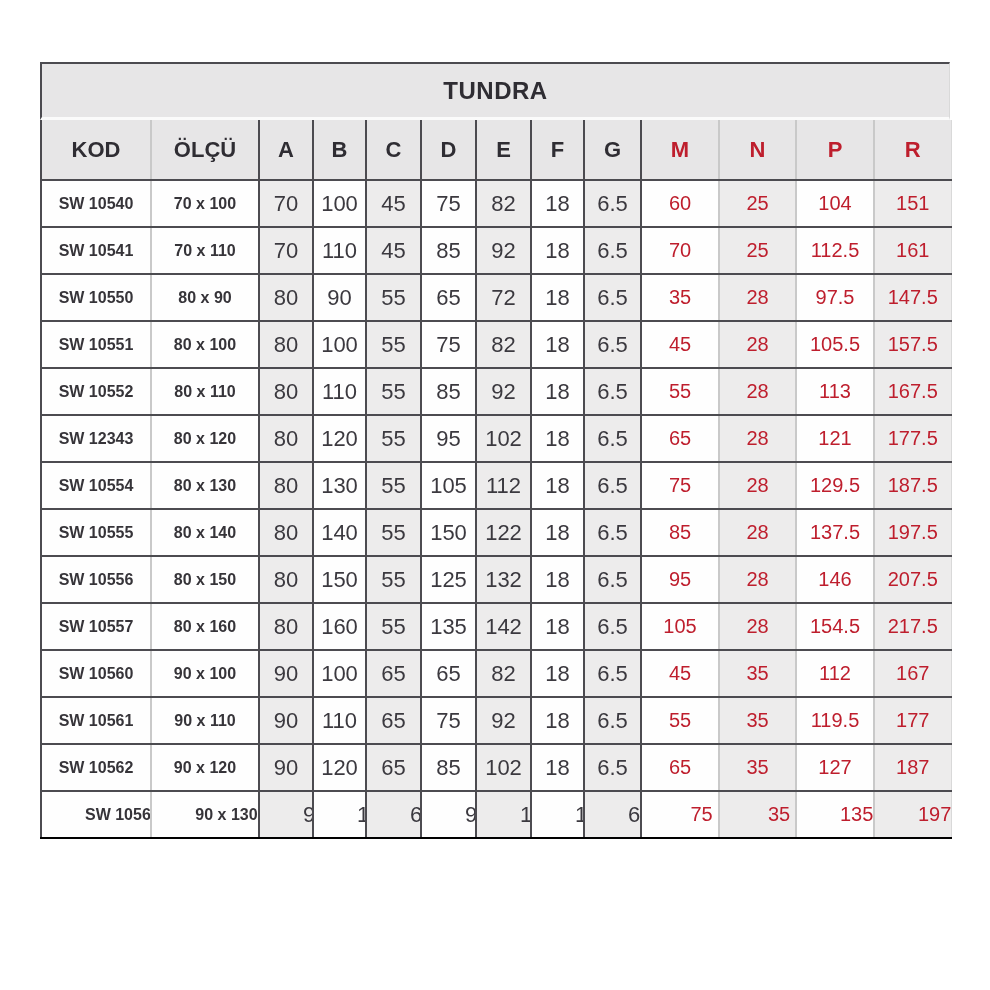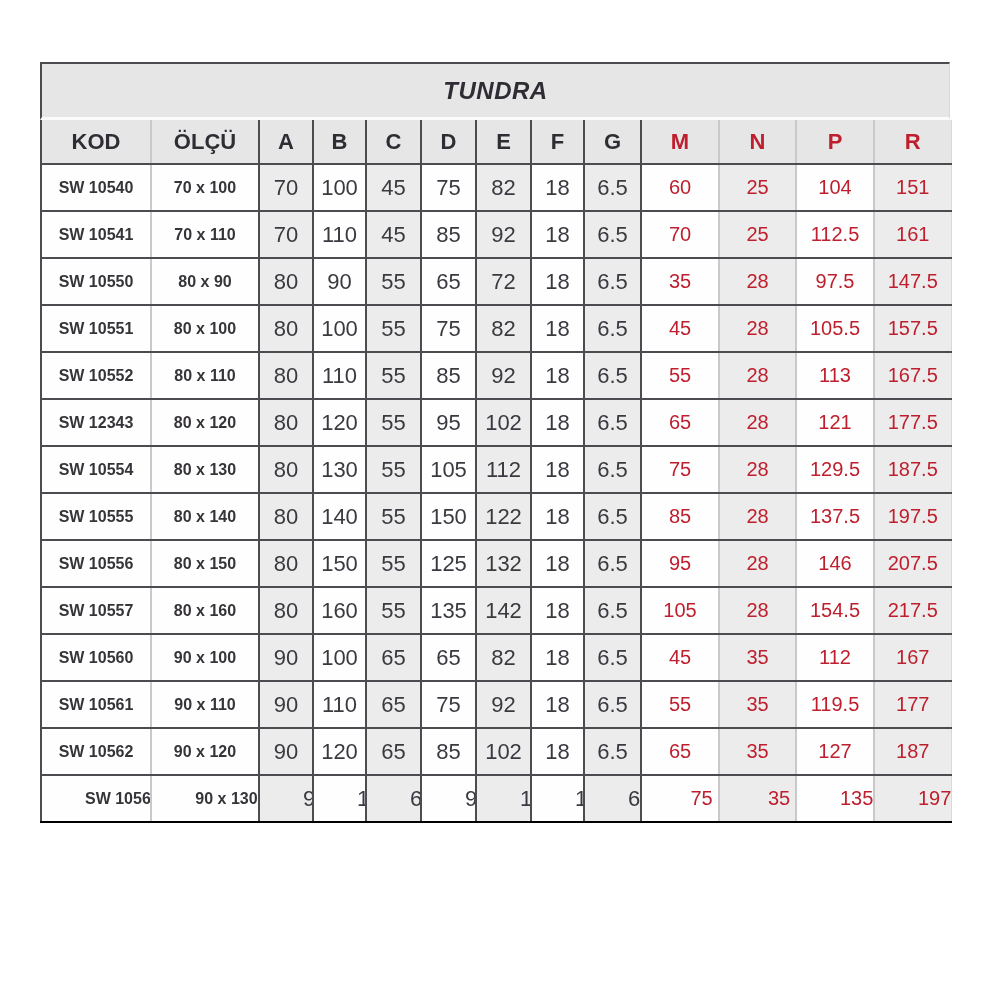--- a/index.html
+++ b/index.html
@@ -23,29 +23,28 @@
   .title-bar{
     box-sizing:border-box;height:58px;width:910px;
     background:var(--header-bg);
     border-top:2px solid var(--grid-dark);
     border-left:2px solid var(--grid-dark);
     border-right:1px solid var(--edge-light);
     border-bottom:3px solid #fbfbfb;
     display:flex;align-items:center;justify-content:center;
     font-weight:bold;font-size:24px;color:var(--head-text);
     letter-spacing:.5px;
-    font-style:italic;
   }
   table{border-collapse:collapse;table-layout:fixed;width:910px;}
   th,td{
     box-sizing:border-box;text-align:center;vertical-align:middle;
     padding:0;overflow:hidden;white-space:nowrap;
   }
   thead th{
-    height:44px;background:var(--header-bg);
+    height:60px;background:var(--header-bg);
     font-size:22px;font-weight:bold;color:var(--head-text);
     border-bottom:2px solid var(--grid-dark);
   }
   tbody td{
     height:47px;background:#fefefe;
     font-size:22px;font-weight:normal;color:var(--text);
     border-bottom:2px solid var(--grid-dark);
   }
   tbody tr:last-child td{border-bottom:2px solid #000000;padding-left:43px;}
   .shade{background:var(--shade);}

